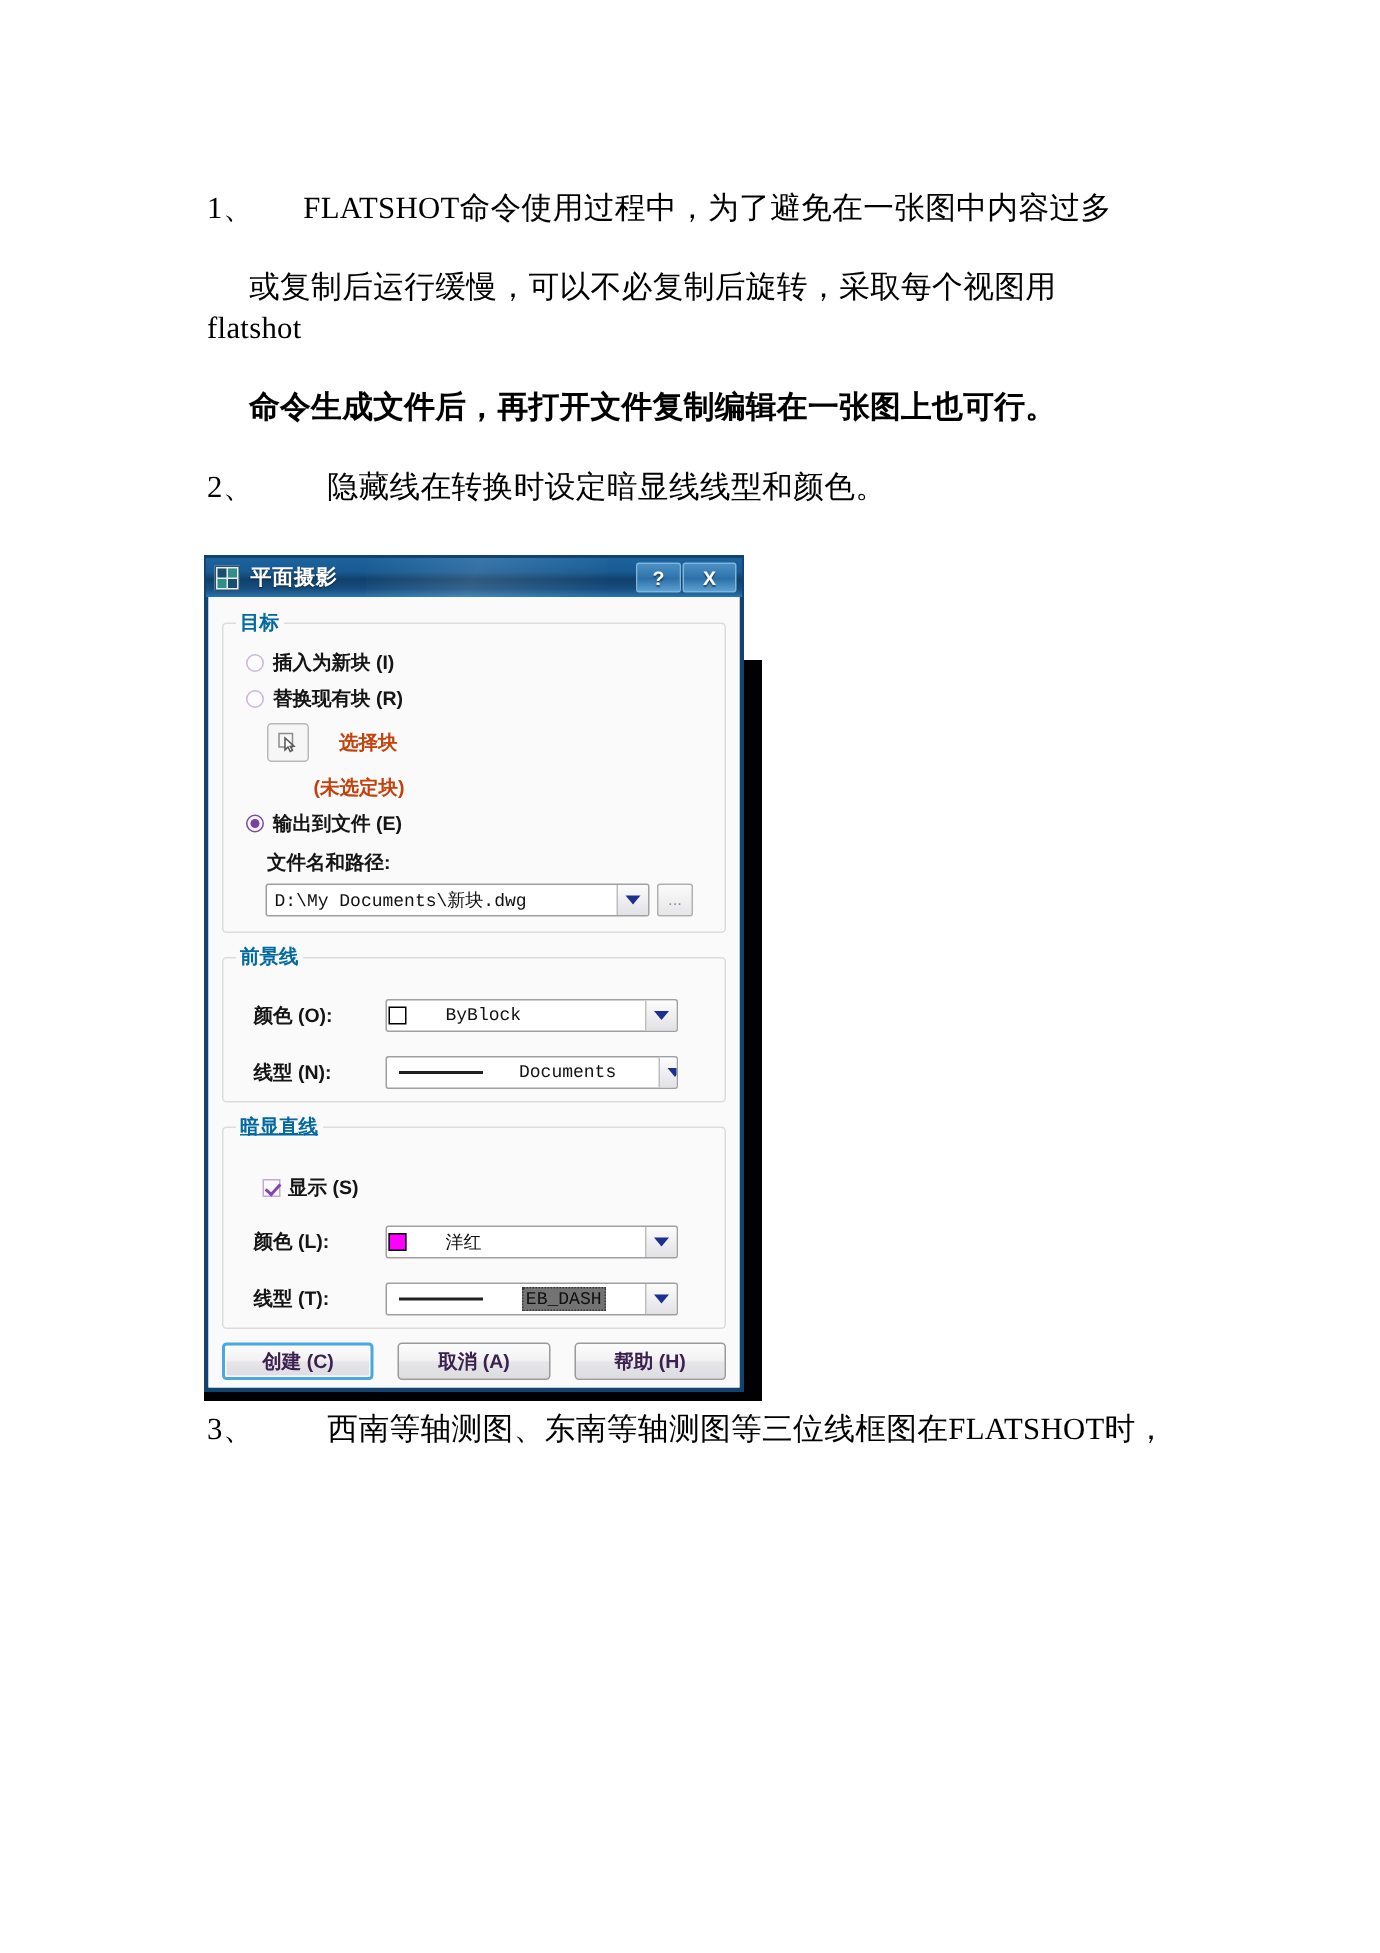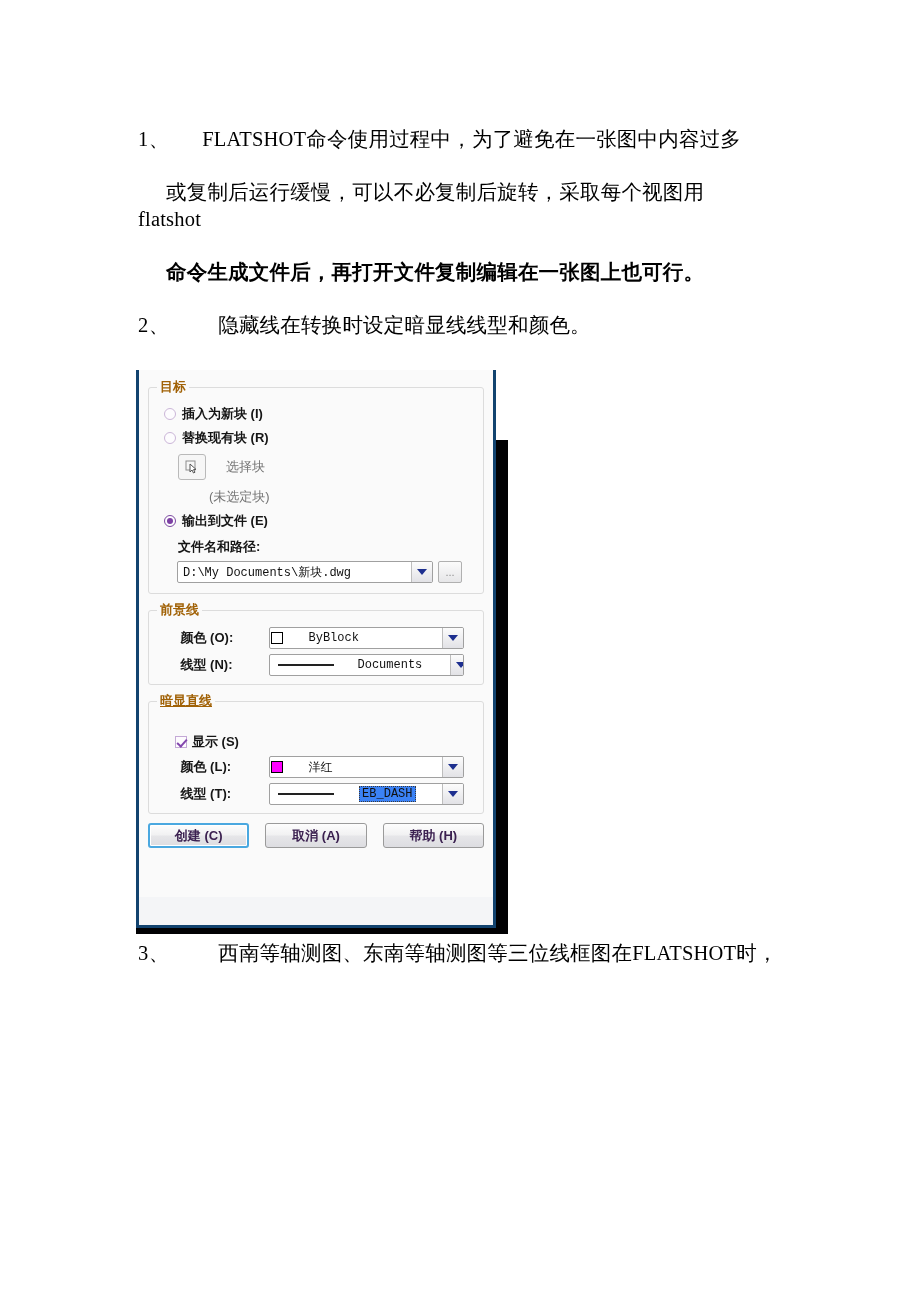--- a/index.html
+++ b/index.html
@@ -160,36 +160,36 @@
 
   
   fieldset.grp {
     border: 1px solid #dcdcdc;
     border-radius: 3px;
     margin: 0 0 7px 0;
     padding: 3px 8px 8px 8px;
     background: #fafafa;
   }
   fieldset.grp legend {
-    color: #a16207;
+    color: #0369a1;
     font-size: 13px;
     font-weight: bold;
     padding: 0 3px;
     font-family: "Liberation Sans", "DejaVu Sans", sans-serif;
   }
   legend.ul { text-decoration: underline; }
 
   .lbl {
     color: #151515;
     font-size: 13px;
     font-weight: bold;
     font-family: "Liberation Sans", "DejaVu Sans", sans-serif;
     white-space: nowrap;
   }
-  .lbl.dim { color: #737373; font-weight: normal; }
+  .lbl.dim { color: #c2410c; font-weight: bold; }
 
   
   .radio-row { display: flex; align-items: center; margin: 6px 0 0 7px; }
   .radio {
     width: 12px; height: 12px;
     border-radius: 50%;
     border: 1px solid #cbb6d8;
     background: #fdfcfe;
     flex: none;
     margin-right: 6px;
@@ -263,21 +263,21 @@
     background: linear-gradient(to bottom, #fbfbfb, #e6e6e8);
     border: 1px solid #b0b0b0;
     border-radius: 2px;
     display: flex; align-items: center; justify-content: center;
     font-size: 11px; color: #8f8f8f;
     box-sizing: border-box;
     font-family: "Liberation Sans", "DejaVu Sans", sans-serif;
   }
 
   
-  .prop-row { display: flex; align-items: center; margin: 5px 0 0 12px; justify-content: center; }
+  .prop-row { display: flex; align-items: center; margin: 16px 0 0 12px; }
   .prop-row .lbl { width: 88px; }
   .prop-combo { width: 195px; }
   .swatch {
     width: 12px; height: 12px;
     border: 1px solid #000000;
     margin: 0 6px 0 1px;
     flex: none;
     box-sizing: border-box;
   }
   .lt-dash {
@@ -289,21 +289,21 @@
   .lt-text {
     flex: 1 1 auto;
     text-align: right;
     padding-right: 8px;
     font-family: "Liberation Mono", "DejaVu Sans Mono", monospace;
     font-size: 12px;
     color: #101010;
     white-space: nowrap;
   }
   .lt-text.sel {
-    background: #3b82f6;
+    background: #737373;
     border: 1px dotted #3a3a3a;
     text-align: center;
     padding: 0 2px;
     flex: 0 0 auto;
     margin-left: auto;
     margin-right: 6px;
   }
   .cmb-text {
     flex: 1 1 auto;
     font-family: "Liberation Mono", "DejaVu Sans Mono", monospace;
@@ -386,20 +386,33 @@
     <span>西南等轴测图、东南等轴测图等三位线框图在FLATSHOT时，</span>
   </div>
 
 </div>
 
 <div class="shot-backdrop"></div>
 <div class="shot-backdrop2"></div>
 
 <div class="dialog">
 
+  <div class="titlebar">
+    <div class="app-icon">
+      <span class="g1"></span>
+        <span class="g2"></span>
+        <span class="g3"></span>
+        <span class="g4"></span>
+    </div>
+    <div class="title-text">平面摄影</div>
+    <div class="title-btns">
+      <div class="tbtn">?</div>
+      <div class="tbtn close">X</div>
+    </div>
+  </div>
 
   <div class="dlg-body">
 
     <fieldset class="grp">
       <legend>目标</legend>
 
       <div class="radio-row">
         <span class="radio"></span>
         <span class="lbl">插入为新块 (I)</span>
       </div>

